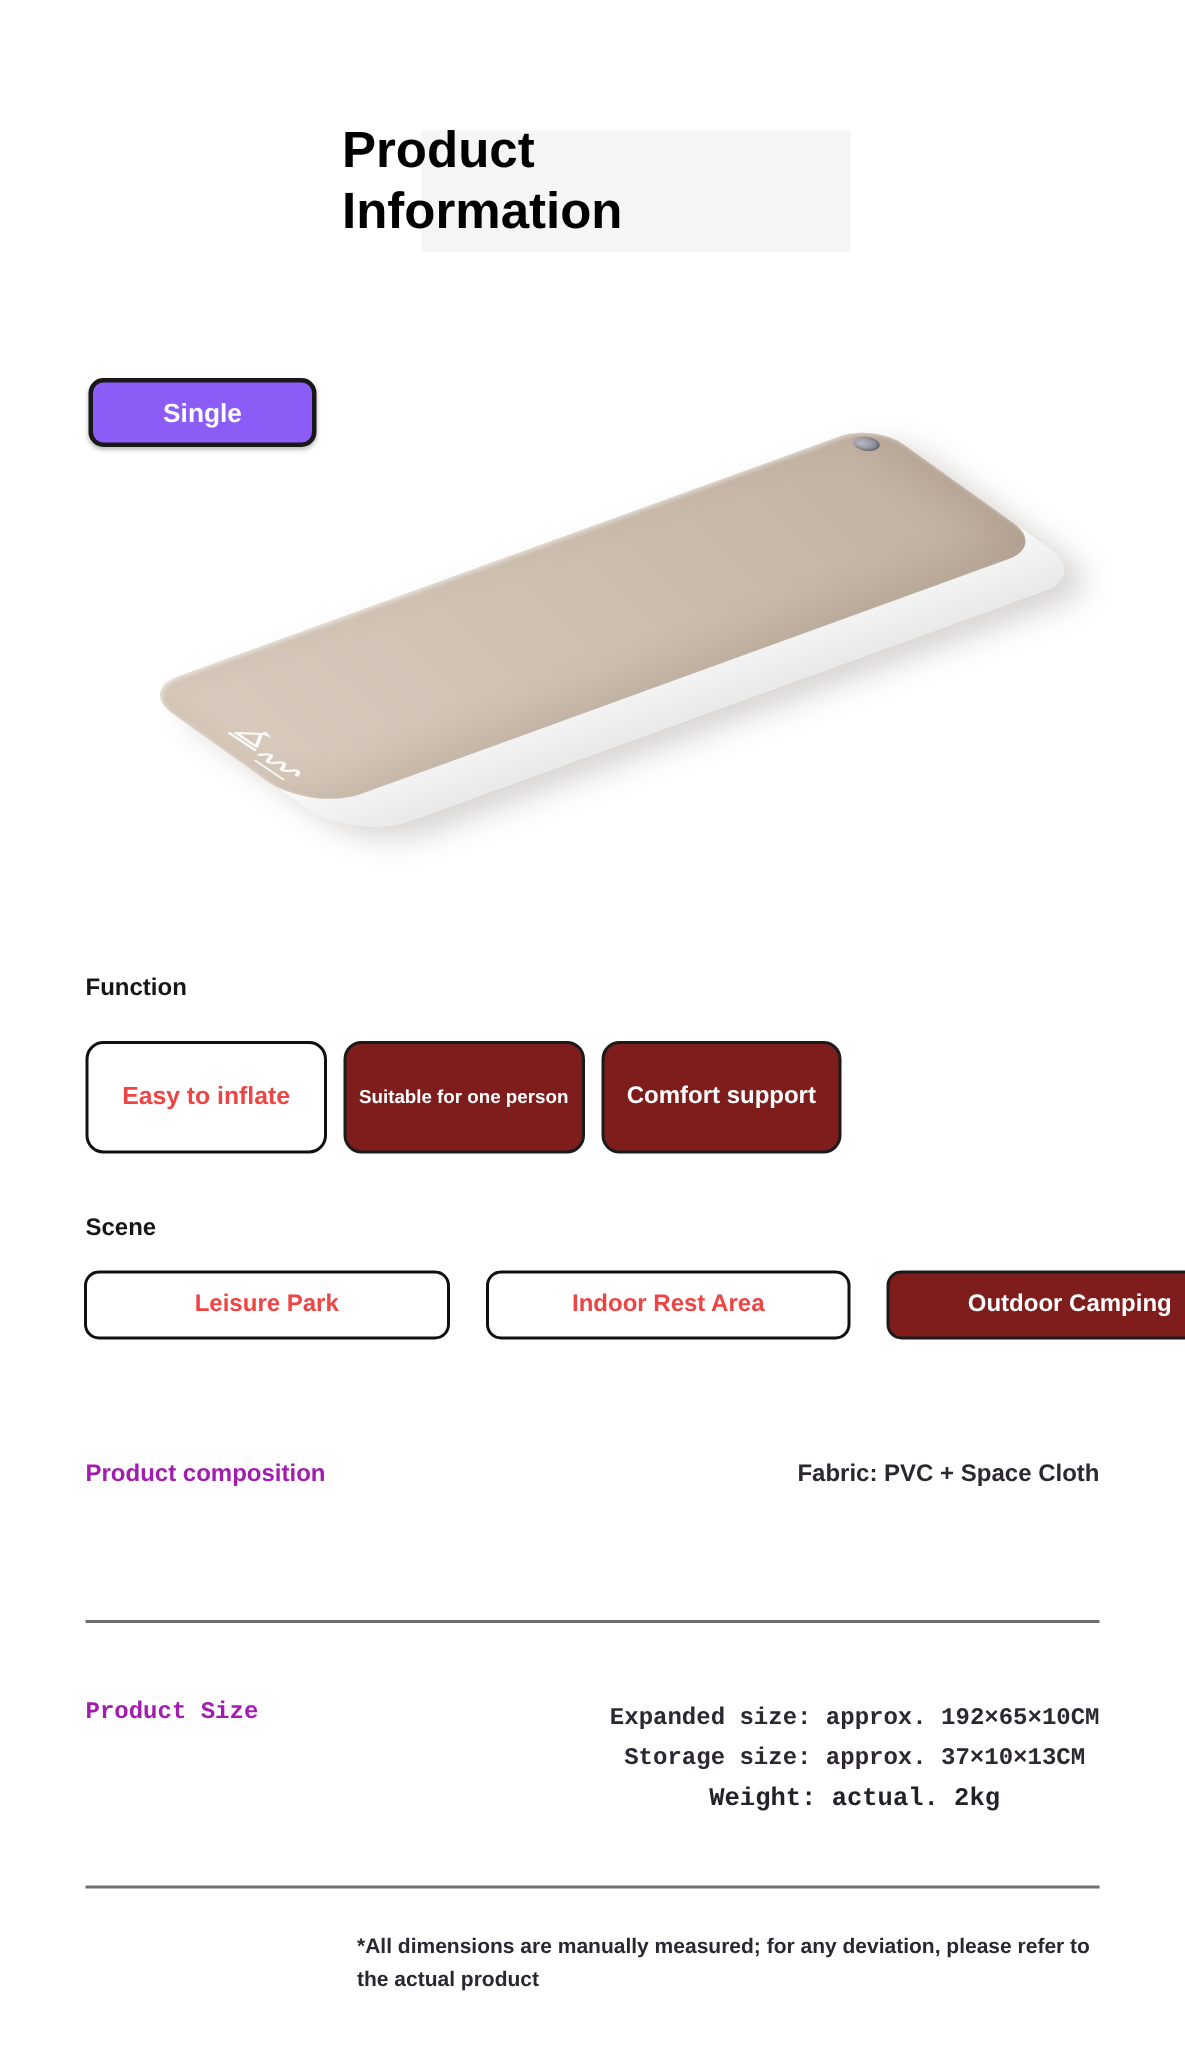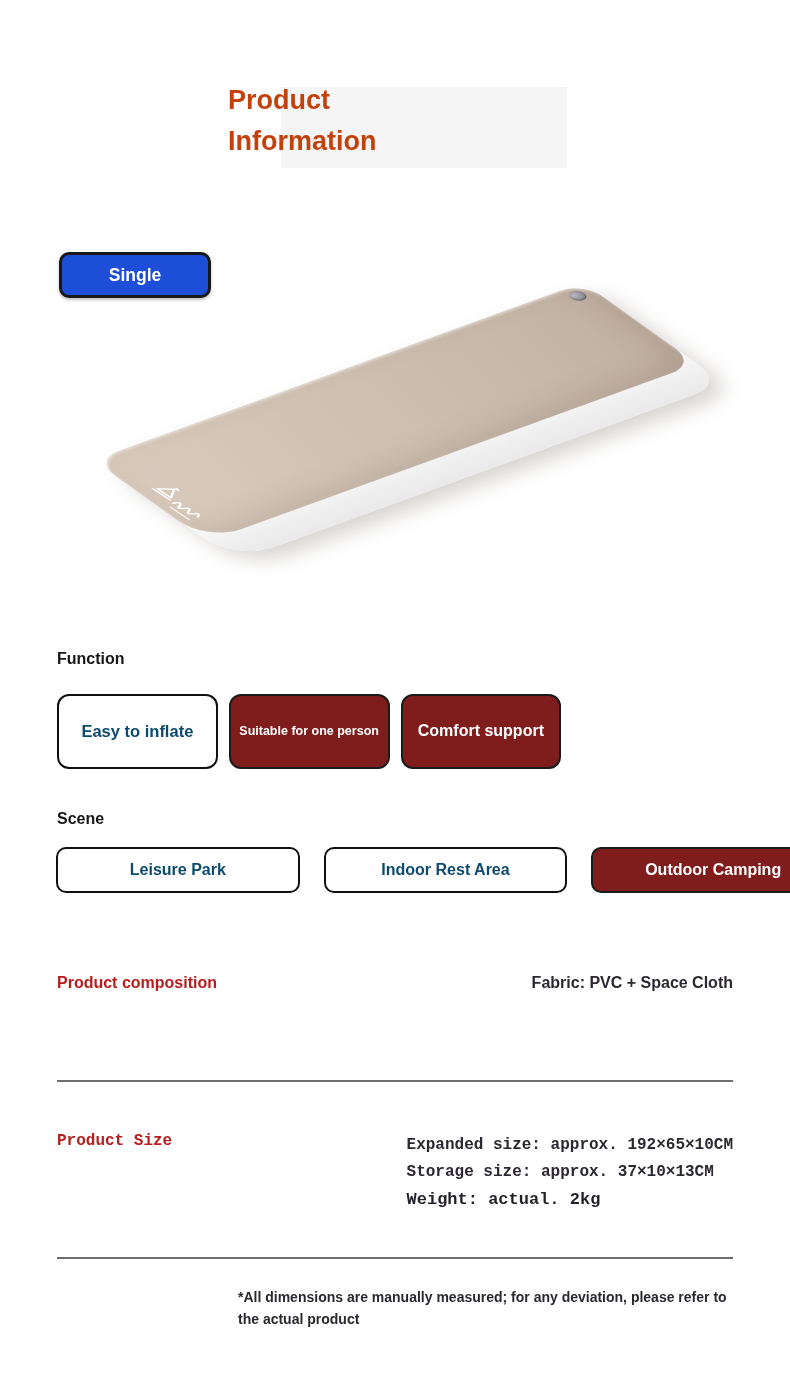--- a/index.html
+++ b/index.html
@@ -4,26 +4,26 @@
 <style>
   html,body{margin:0;padding:0;background:#ffffff;}
   .canvas{
     position:relative;width:790px;height:1380px;background:#ffffff;
     overflow:hidden;font-family:"Liberation Sans",sans-serif;color:#1c1c1c;
   }
   
   .title-backdrop{position:absolute;left:281px;top:87px;width:286px;height:81px;background:#f5f5f5;}
   .page-title{
     position:absolute;left:228px;top:80px;width:250px;margin:0;
-    font-size:27px;line-height:41px;font-weight:700;color:#c2410c;z-index:2;
+    font-size:34px;line-height:41px;font-weight:700;color:#000000;z-index:2;
   }
   
   .variant-badge{
     position:absolute;left:59px;top:252px;width:152px;height:46px;box-sizing:border-box;
-    background:#1d4ed8;border:3px solid #181818;border-radius:10px;
+    background:#8b5cf6;border:3px solid #181818;border-radius:10px;
     display:flex;align-items:center;justify-content:center;
     color:#ffffff;font-size:17.5px;font-weight:700;z-index:3;
     box-shadow:0 2px 3px rgba(0,0,0,0.25);
   }
   
   .mat-scene{position:absolute;left:0;top:250px;width:790px;height:390px;}
   .mat-base{
     position:absolute;left:96px;top:211px;width:520px;height:172px;
     transform-origin:0 0;
     transform:matrix(0.94,-0.341,0.8125,0.581,0,0);
@@ -52,34 +52,34 @@
   .label-function{left:57px;top:650px;}
   .label-scene{left:57px;top:810px;}
   
   .chip-row{position:absolute;display:grid;}
   .row-function{left:57px;top:694px;width:676px;height:75px;grid-template-columns:repeat(4,1fr);gap:11px;}
   .row-scene{left:56px;top:847px;width:779px;height:46px;grid-template-columns:repeat(3,1fr);gap:24px;}
   .chip{
     box-sizing:border-box;display:flex;align-items:center;justify-content:center;
     font-weight:700;text-align:center;border-radius:12px;line-height:1.15;
   }
-  .chip.outline{background:#ffffff;border:2.5px solid #101010;color:#0c4a6e;}
+  .chip.outline{background:#ffffff;border:2.5px solid #101010;color:#ef4444;}
   .chip.solid{background:#7f1d1d;border:2.5px solid #1b1b1b;color:#ffffff;}
   .row-scene .chip{border-radius:10px;font-size:16px;}
   .chip.f1{font-size:16.5px;}
   .chip.f2{font-size:12.5px;}
   .chip.f3{font-size:14.5px;justify-content:flex-start;text-align:left;padding-left:14px;padding-right:8px;}
   .chip.f4{font-size:16px;}
   
   .spec-row{position:absolute;left:57px;width:676px;display:flex;justify-content:space-between;align-items:flex-start;}
   .row-composition{top:974px;}
   .row-size{top:1132px;font-family:Liberation Mono, monospace;}
-  .spec-label{font-size:16px;font-weight:700;color:#b91c1c;}
+  .spec-label{font-size:16px;font-weight:700;color:#a21caf;}
   .spec-value{font-size:16px;font-weight:700;color:#2c2731;text-align:left;}
-  .size-lines{text-align:left;}
+  .size-lines{text-align:center;}
   .size-line{font-size:16px;font-weight:700;color:#2c2731;line-height:27px;}
   .size-line.last{font-size:17px;color:#241f28;}
   
   .divider{position:absolute;left:57px;width:676px;height:2px;background:#6f6f6f;}
   .divider-1{top:1080px;}
   .divider-2{top:1257px;}
   .footnote{
     position:absolute;left:238px;top:1286px;width:505px;
     font-size:14px;font-weight:700;line-height:22px;color:#2b2731;
   }

